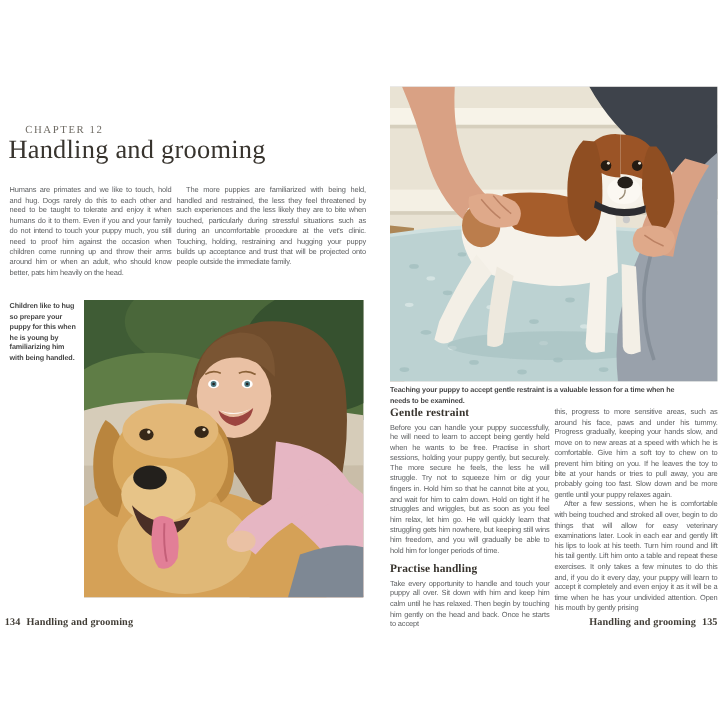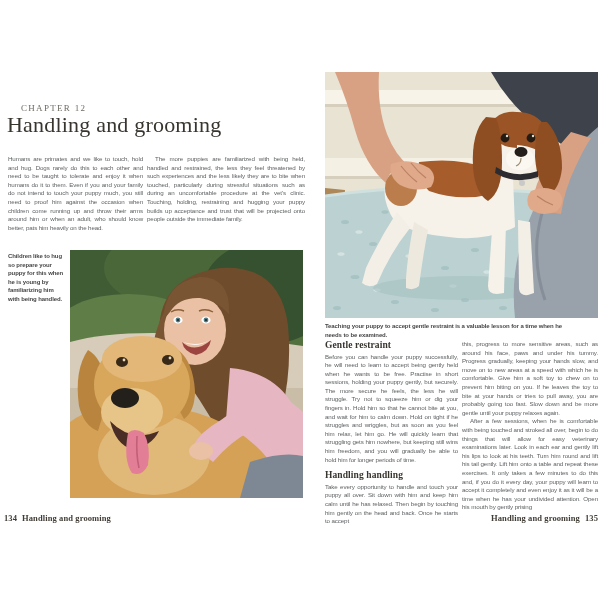--- a/index.html
+++ b/index.html
@@ -222,21 +222,21 @@
           <path d="M212,124 Q220,130 228,133" stroke="#bb8163" stroke-width="1.2" fill="none"></path>
         </g>
       </svg>
     </figure>
 
     <p class="caption photo-caption">Teaching your puppy to accept gentle restraint is a valuable lesson for a time when he needs to be examined.</p>
 
     <div class="col col-a">
       <h2 class="section-heading">Gentle restraint</h2>
       <p class="body">Before you can handle your puppy successfully, he will need to learn to accept being gently held when he wants to be free. Practise in short sessions, holding your puppy gently, but securely. The more secure he feels, the less he will struggle. Try not to squeeze him or dig your fingers in. Hold him so that he cannot bite at you, and wait for him to calm down. Hold on tight if he struggles and wriggles, but as soon as you feel him relax, let him go. He will quickly learn that struggling gets him nowhere, but keeping still wins him freedom, and you will gradually be able to hold him for longer periods of time.</p>
-      <h2 class="section-heading h2-second">Handling handling</h2>
+      <h2 class="section-heading h2-second">Practise handling</h2>
       <p class="body">Take every opportunity to handle and touch your puppy all over. Sit down with him and keep him calm until he has relaxed. Then begin by touching him gently on the head and back. Once he starts to accept</p>
     </div>
 
     <div class="col col-b">
       <p class="body">this, progress to more sensitive areas, such as around his face, paws and under his tummy. Progress gradually, keeping your hands slow, and move on to new areas at a speed with which he is comfortable. Give him a soft toy to chew on to prevent him biting on you. If he leaves the toy to bite at your hands or tries to pull away, you are probably going too fast. Slow down and be more gentle until your puppy relaxes again.</p>
       <p class="body indent">After a few sessions, when he is comfortable with being touched and stroked all over, begin to do things that will allow for easy veterinary examinations later. Look in each ear and gently lift his lips to look at his teeth. Turn him round and lift his tail gently. Lift him onto a table and repeat these exercises. It only takes a few minutes to do this and, if you do it every day, your puppy will learn to accept it completely and even enjoy it as it will be a time when he has your undivided attention. Open his mouth by gently prising</p>
     </div>
 
     <footer class="folio folio-right">
       <span class="folio-text">Handling and grooming</span><span class="folio-num">135</span>

